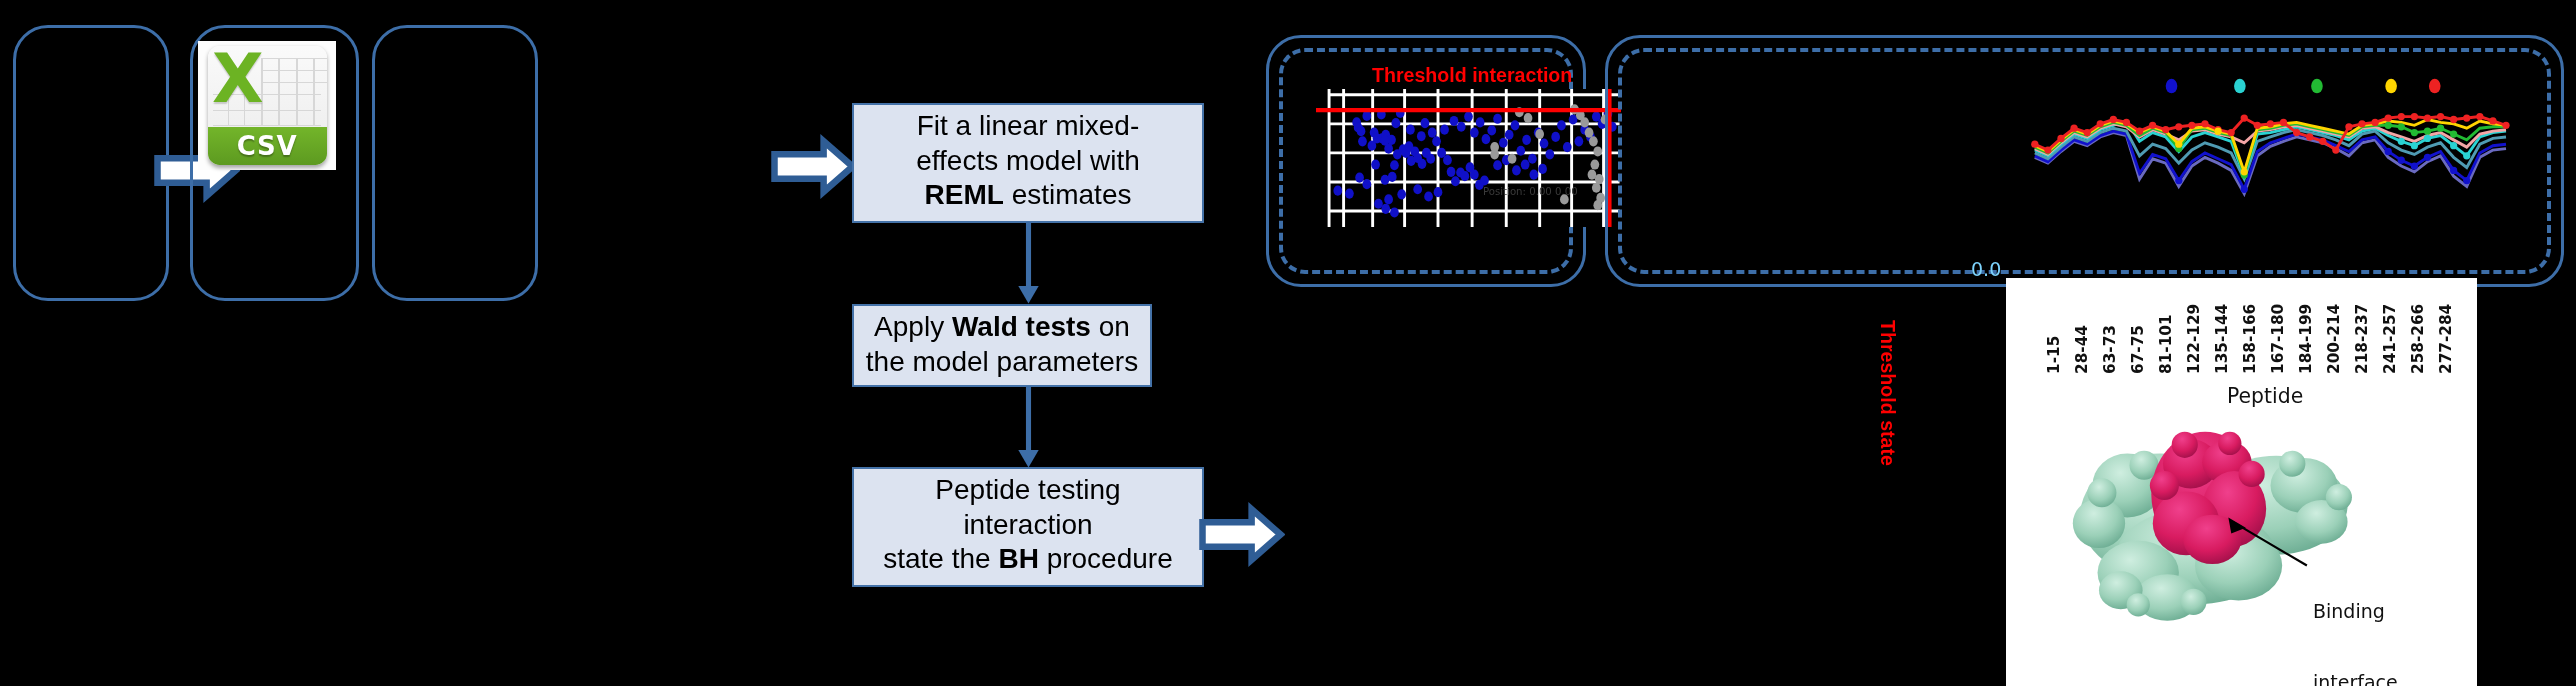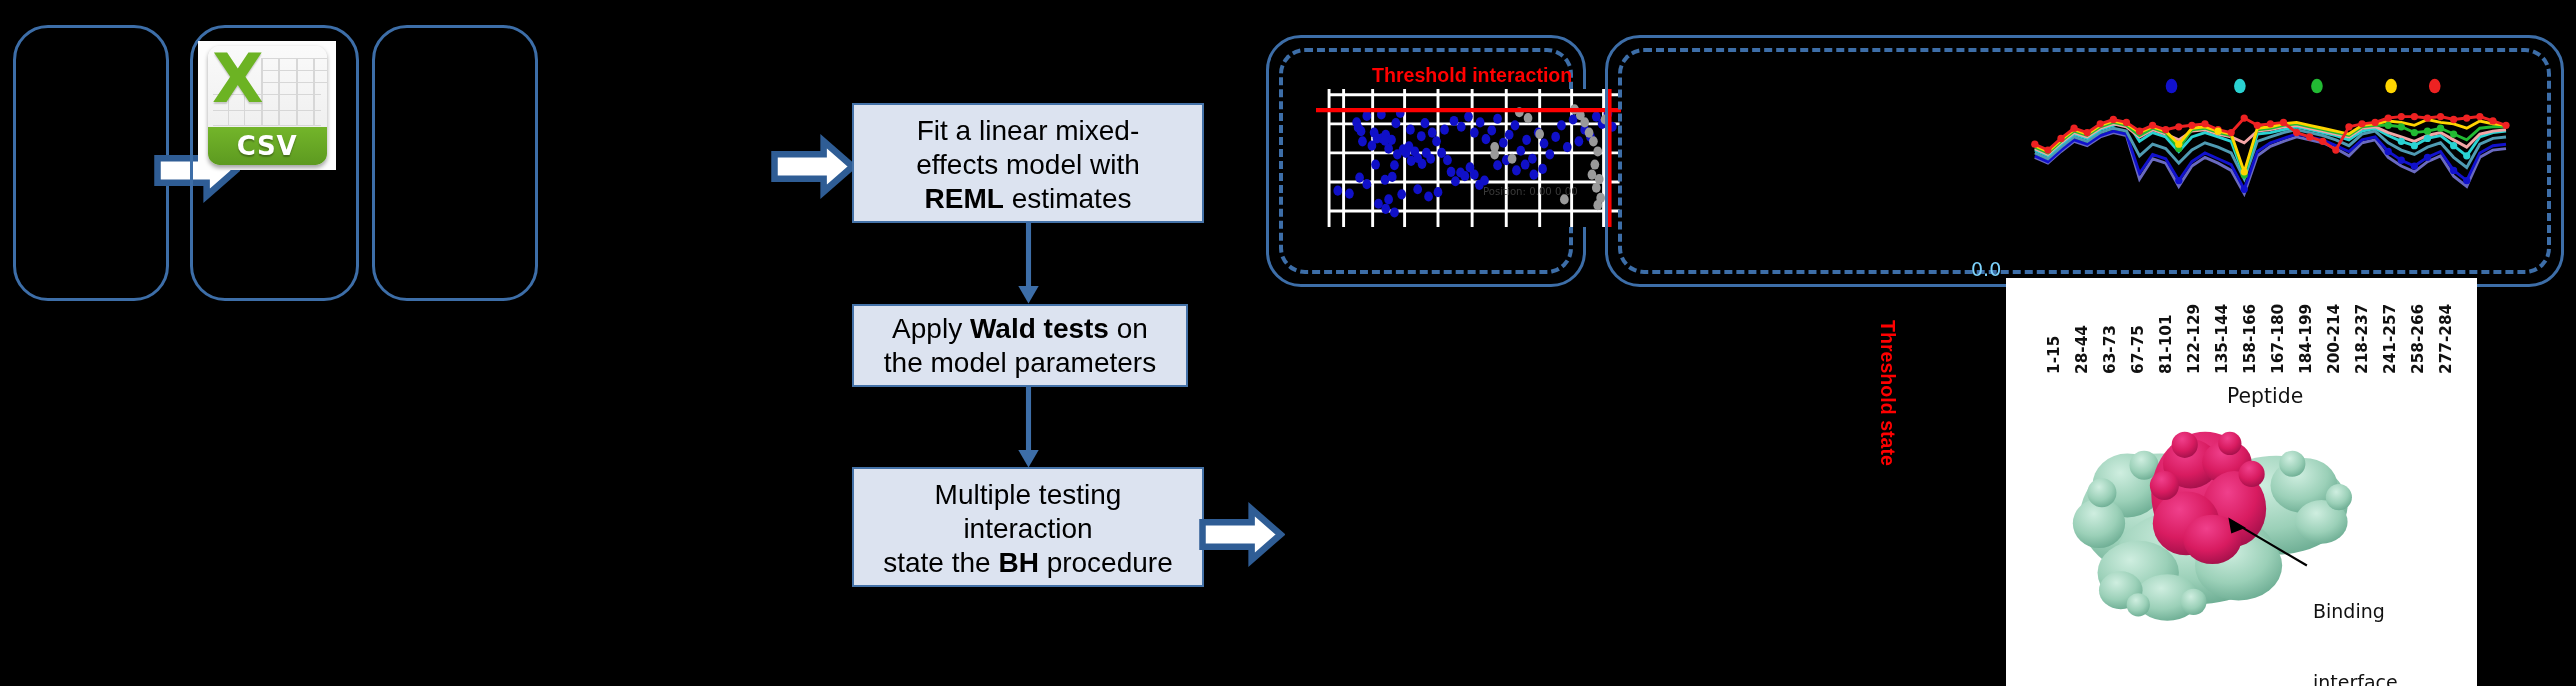--- a/index.html
+++ b/index.html
@@ -8,21 +8,21 @@
 
   
   .panel{position:absolute;border:3.6px solid #3d6ea8;border-radius:35px;box-sizing:border-box;background:transparent;}
   .panel.dbl::after{
     content:"";position:absolute;left:10.2px;top:10.2px;right:10.2px;bottom:10.2px;
     border:4.4px dashed #3d6ea8;border-radius:26px;pointer-events:none;
   }
 
   
   .pbox{position:absolute;box-sizing:border-box;background:#dce3f0;border:2.2px solid #4472a8;
-        display:flex;align-items:flex-end;justify-content:center;text-align:center;
+        display:flex;align-items:flex-start;justify-content:center;text-align:center;
         color:#000;font-size:28px;line-height:1.22;padding:4.4px 7.3px;}
   .pbox b{font-weight:bold;}
 
   
   .barrow{position:absolute;}
   .barrow svg{display:block;}
 
   
   .darrow{position:absolute;}
 
@@ -109,37 +109,37 @@
     </div>
   </div>
 
   <div class="darrow" style="left:1016px;top:222px;">
     <svg width="25" height="83" viewBox="0 0 34 114">
       <line x1="17" y1="0" x2="17" y2="92" stroke="#3d6ea8" stroke-width="7"></line>
       <path d="M3 88 L31 88 L17 112 Z" fill="#3d6ea8"></path>
     </svg>
   </div>
 
-  <div class="pbox" style="left:852px;top:304px;width:336px;height:83px;">
+  <div class="pbox" style="left:852px;top:304px;width:300px;height:83px;">
     <div>
       <span>Apply </span><b>Wald tests</b><span> on</span><br>
       <span>the model parameters</span>
     </div>
   </div>
 
   <div class="darrow" style="left:1016px;top:386px;">
     <svg width="25" height="83" viewBox="0 0 34 114">
       <line x1="17" y1="0" x2="17" y2="92" stroke="#3d6ea8" stroke-width="7"></line>
       <path d="M3 88 L31 88 L17 112 Z" fill="#3d6ea8"></path>
     </svg>
   </div>
 
   <div class="pbox" style="left:852px;top:467px;width:352px;height:120px;">
     <div>
-      <span>Multiple testing</span><br>
+      <span>Peptide testing</span><br>
       <span>interaction</span><br>
       <span>state the </span><b>BH</b><span> procedure</span>
     </div>
   </div>
 
   <div class="barrow" style="left:1198px;top:502px;">
     <svg width="87" height="65" viewBox="0 0 120 90">
       <path d="M6 28 H74 V10 L114 45 L74 80 V62 H6 Z" fill="#ffffff" stroke="#2f5d95" stroke-width="9" stroke-linejoin="miter"></path>
     </svg>
   </div>

